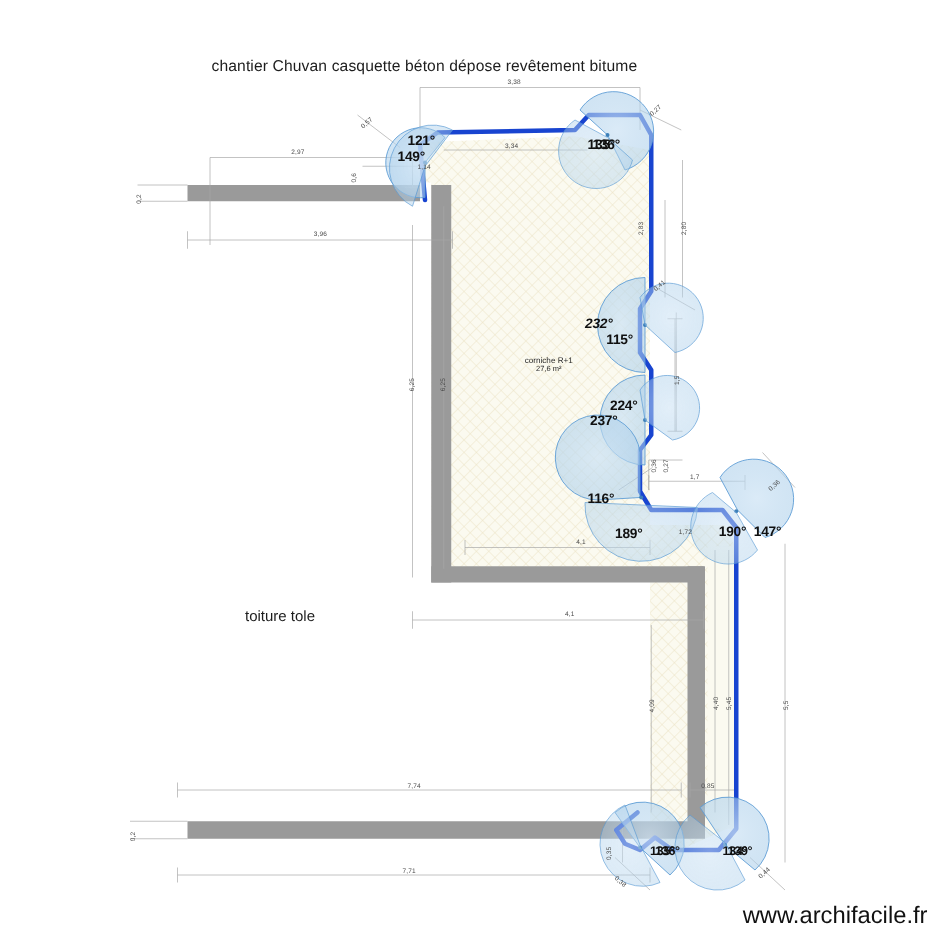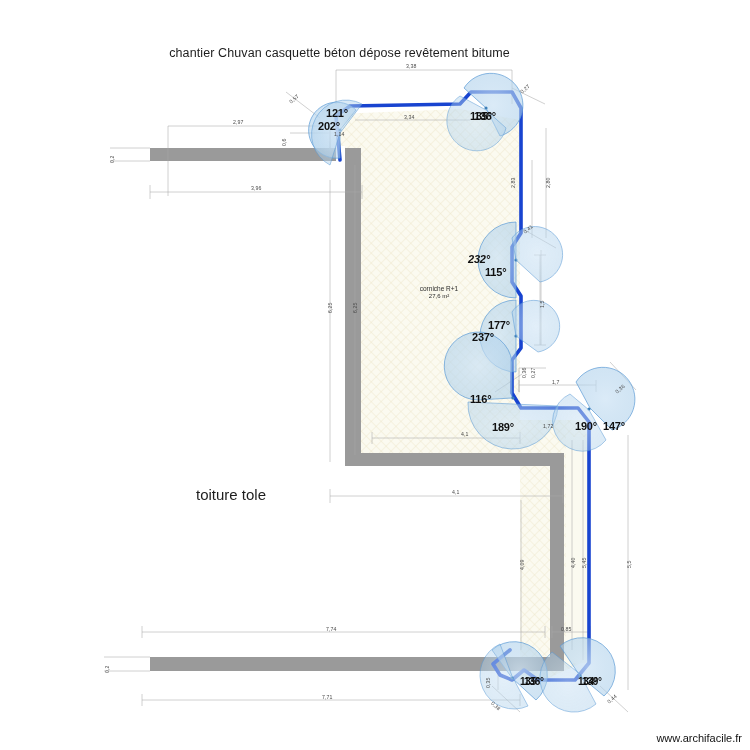--- a/index.html
+++ b/index.html
@@ -27,28 +27,28 @@
     width: 679px;
     text-align: center;
     font-size: 12.5px;
     color: #1d1d1d;
     letter-spacing: 0.1px;
   }
   .roof-label {
     position: absolute;
     left: 196px;
     top: 486px;
-    font-size: 15px;
+    font-size: 12px;
     color: #1d1d1d;
   }
   .watermark {
     position: absolute;
     right: 8px;
     bottom: 6px;
-    font-size: 11px;
+    font-size: 19px;
     color: #111;
     margin-left: 33px;
   }
   .room-label {
     position: absolute;
     left: 403px;
     top: 285px;
     font-size: 6.5px;
     color: #2a2a2a;
     text-align: center;
@@ -280,27 +280,27 @@
 <div class="room-label">
   <div>corniche R+1</div>
   <div class="area">27,6 m²</div>
 </div>
 
 <div class="roof-label">toiture tole</div>
 
 <div class="watermark">www.archifacile.fr</div>
 
 <div class="ang" style="left:326px; top:107px;">121°</div>
-<div class="ang" style="left:318px; top:120px;">202°</div>
+<div class="ang" style="left:318px; top:120px;">149°</div>
 <div class="ang" style="left:470px; top:110px;">135°</div>
 <div class="ang" style="left:474px; top:110px;">136°</div>
 
 <div class="ang" style="left:468px; top:253px;font-style:italic;">232°</div>
 <div class="ang" style="left:485px; top:266px;">115°</div>
-<div class="ang" style="left:488px; top:319px;">177°</div>
+<div class="ang" style="left:488px; top:319px;">224°</div>
 <div class="ang" style="left:472px; top:331px;">237°</div>
 
 <div class="ang" style="left:470px; top:393px;">116°</div>
 <div class="ang" style="left:492px; top:421px;">189°</div>
 <div class="ang" style="left:575px; top:420px;">190°</div>
 <div class="ang" style="left:579px; top:420px;margin-left:24px;">147°</div>
 
 <div class="ang sm" style="left:520px; top:676px;">135°</div>
 <div class="ang sm" style="left:524px; top:676px;">136°</div>
 <div class="ang sm" style="left:578px; top:676px;">134°</div>

